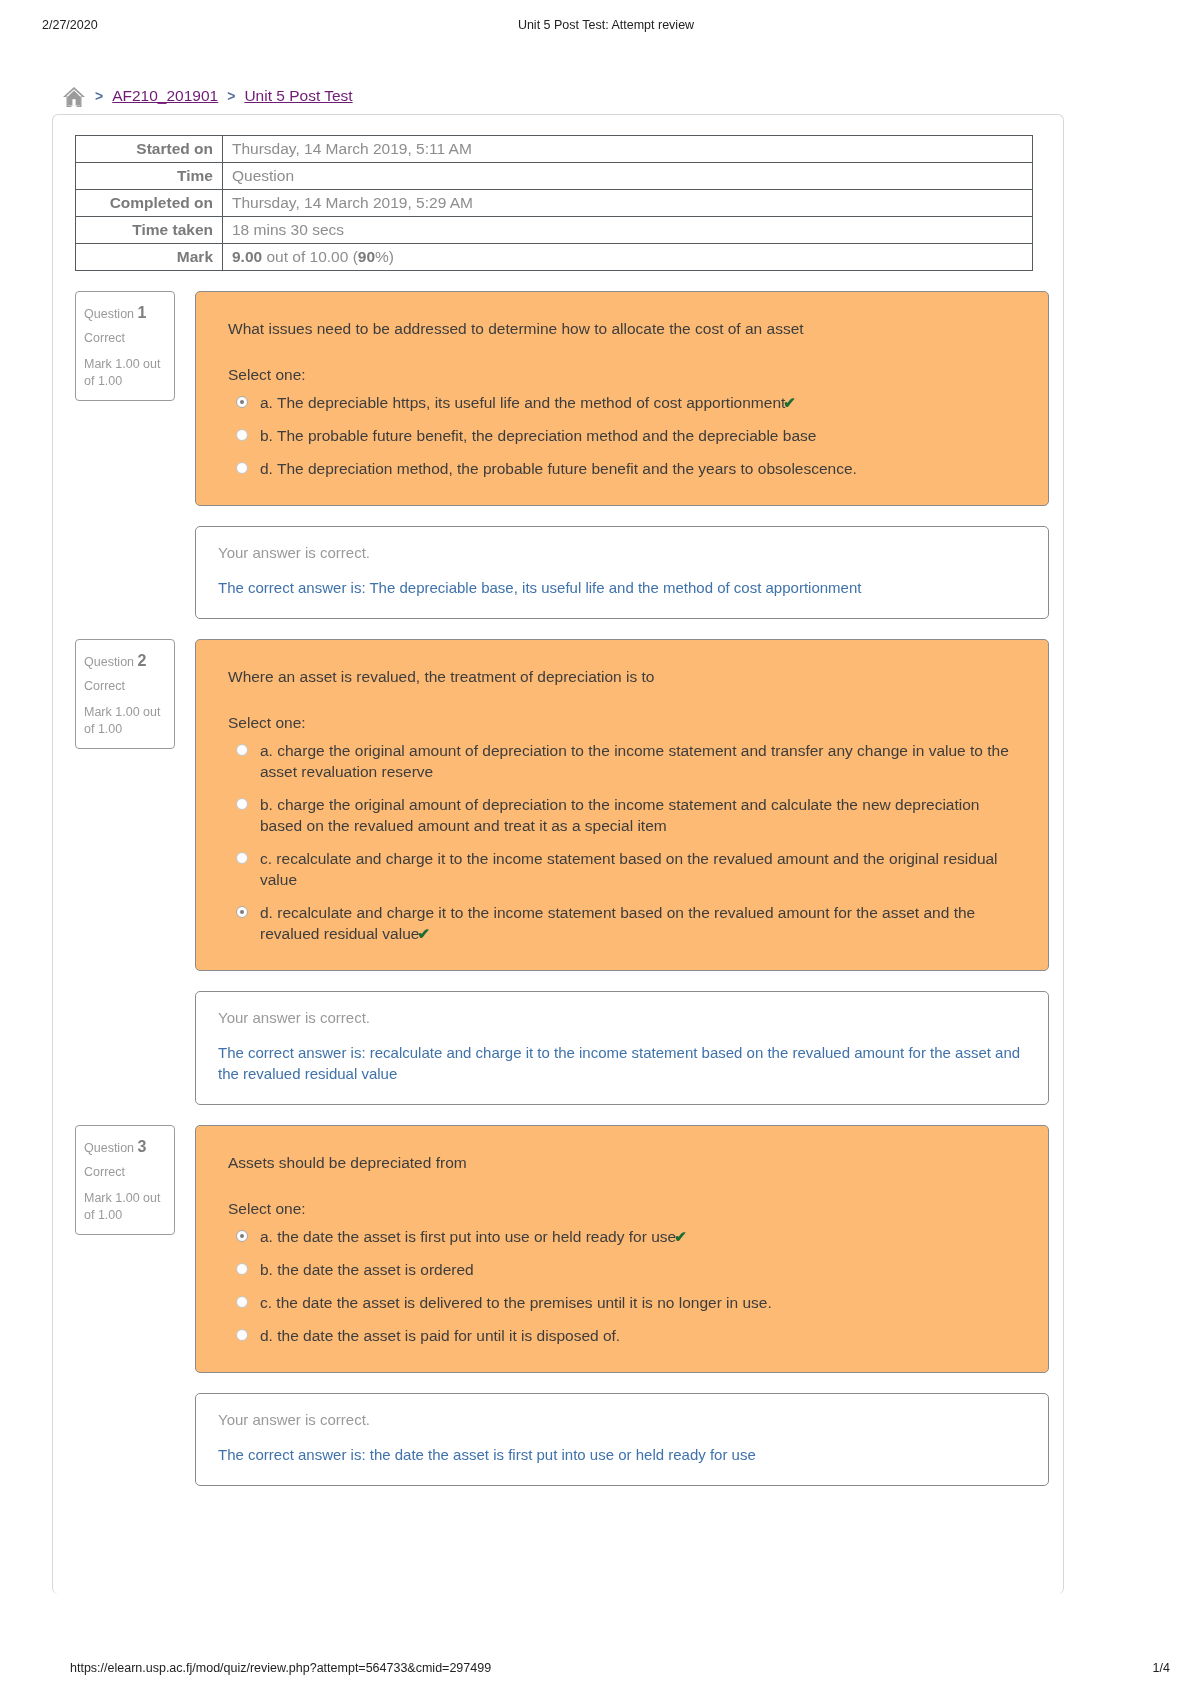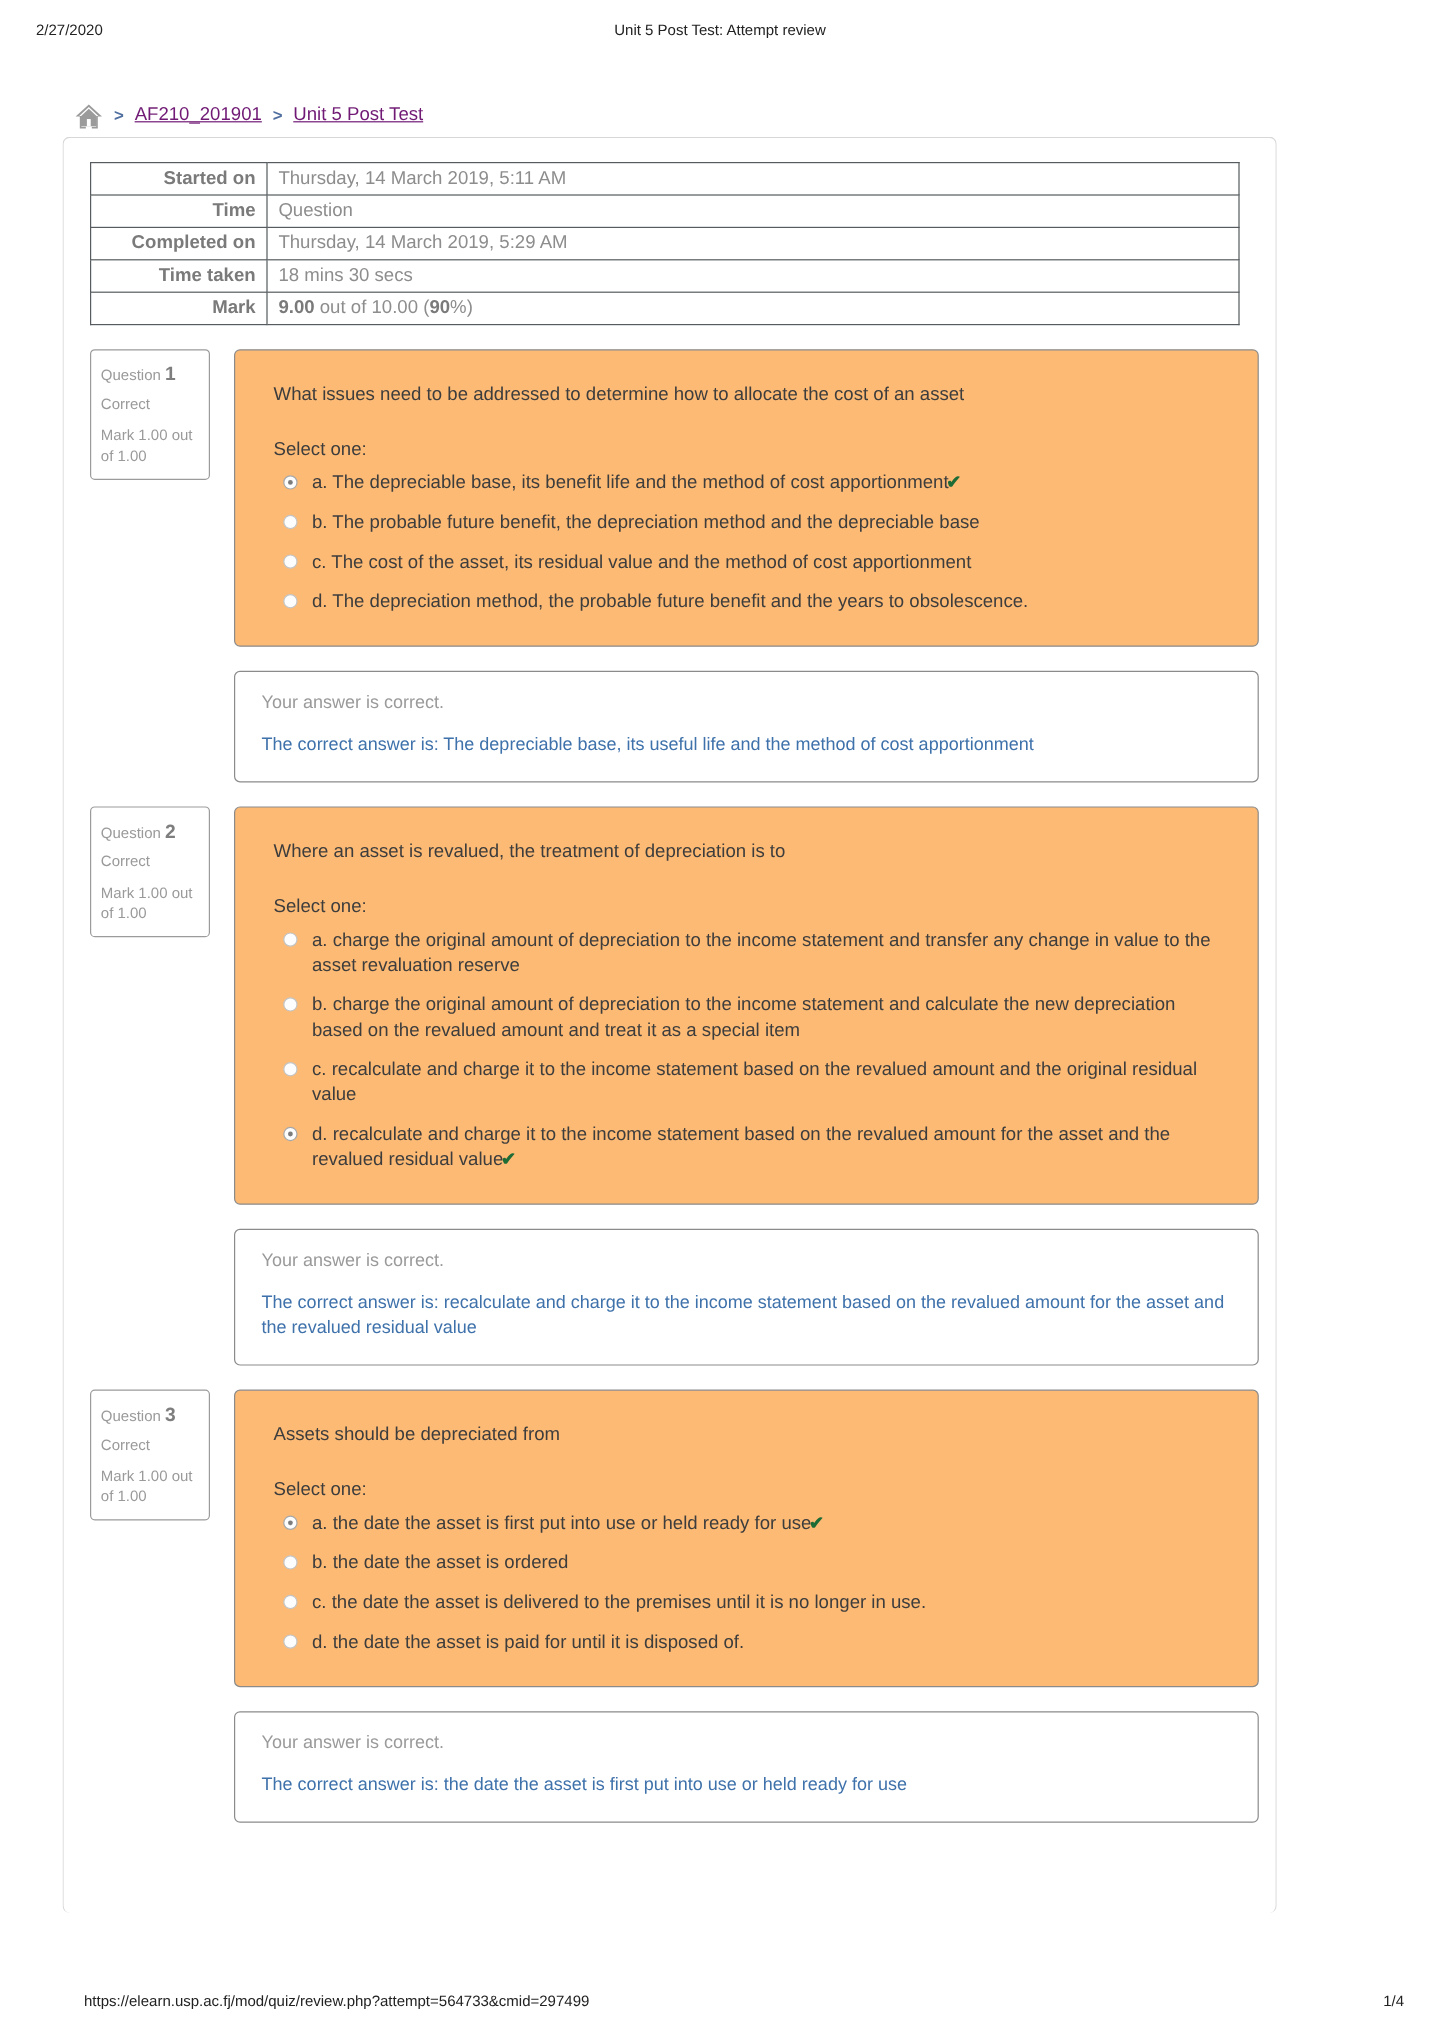--- a/index.html
+++ b/index.html
@@ -12,21 +12,21 @@
     height: 1697px;
     position: relative;
     font-family: "Liberation Sans", sans-serif;
     color: #333333;
     -webkit-font-smoothing: antialiased;
   }
 
   
   .print-header {
     position: absolute;
-    top: 18px; left: 0; right: 0;
+    top: 18px; left: 12px; right: 0;
     height: 18px;
     font-size: 12.5px;
     color: #222;
   }
   .print-header .ph-date { position: absolute; left: 30px; top: 0; }
   .print-header .ph-title {
     position: absolute; left: 0; right: 0; top: 0;
     text-align: center;
   }
   .print-footer {
@@ -250,27 +250,24 @@
         <span class="qnum"><span>Question</span>
           <b>1</b></span>
         <span class="qstate">Correct</span>
         <span class="qmark">Mark 1.00 out of 1.00</span>
       </div>
       <div class="qbody">
         <div class="qtext">What issues need to be addressed to determine how to allocate the cost of an asset</div>
         <div class="select-one">Select one:</div>
         <ul class="answers">
           <li class="ans">
-            <span class="radio checked"></span><span>a. The depreciable base, its benefit life and the method of cost apportionment</span><span class="tick">✔</span>
+            <span class="radio checked"></span><span>a. The depreciable https, its useful life and the method of cost apportionment</span><span class="tick">✔</span>
           </li>
           <li class="ans">
             <span class="radio"></span><span>b. The probable future benefit, the depreciation method and the depreciable base</span>
-          </li>
-          <li class="ans">
-            <span class="radio"></span><span>c. The cost of the asset, its residual value and the method of cost apportionment</span>
           </li>
           <li class="ans">
             <span class="radio"></span><span>d. The depreciation method, the probable future benefit and the years to obsolescence.</span>
           </li>
         </ul>
       </div>
       <div class="feedback">
         <div class="fb-state">Your answer is correct.</div>
         <div class="fb-correct">The correct answer is: The depreciable base, its useful life and the method of cost apportionment</div>
       </div>

